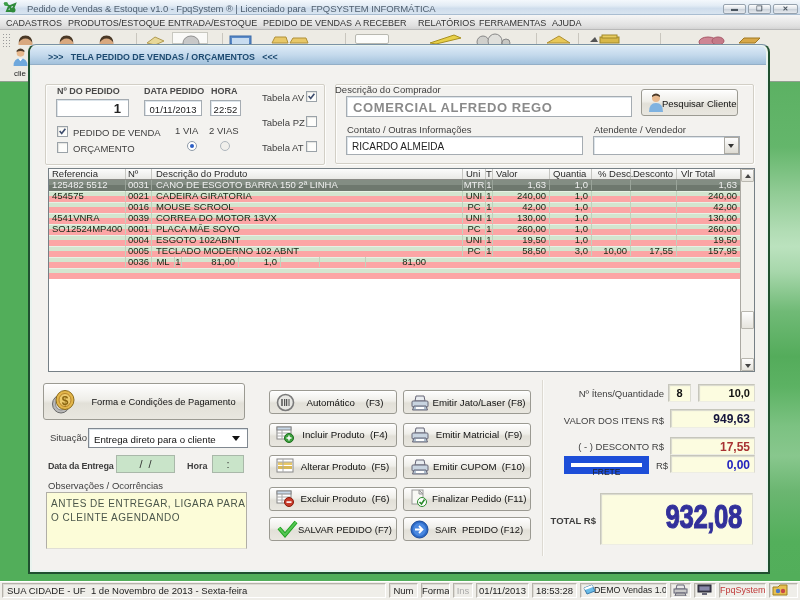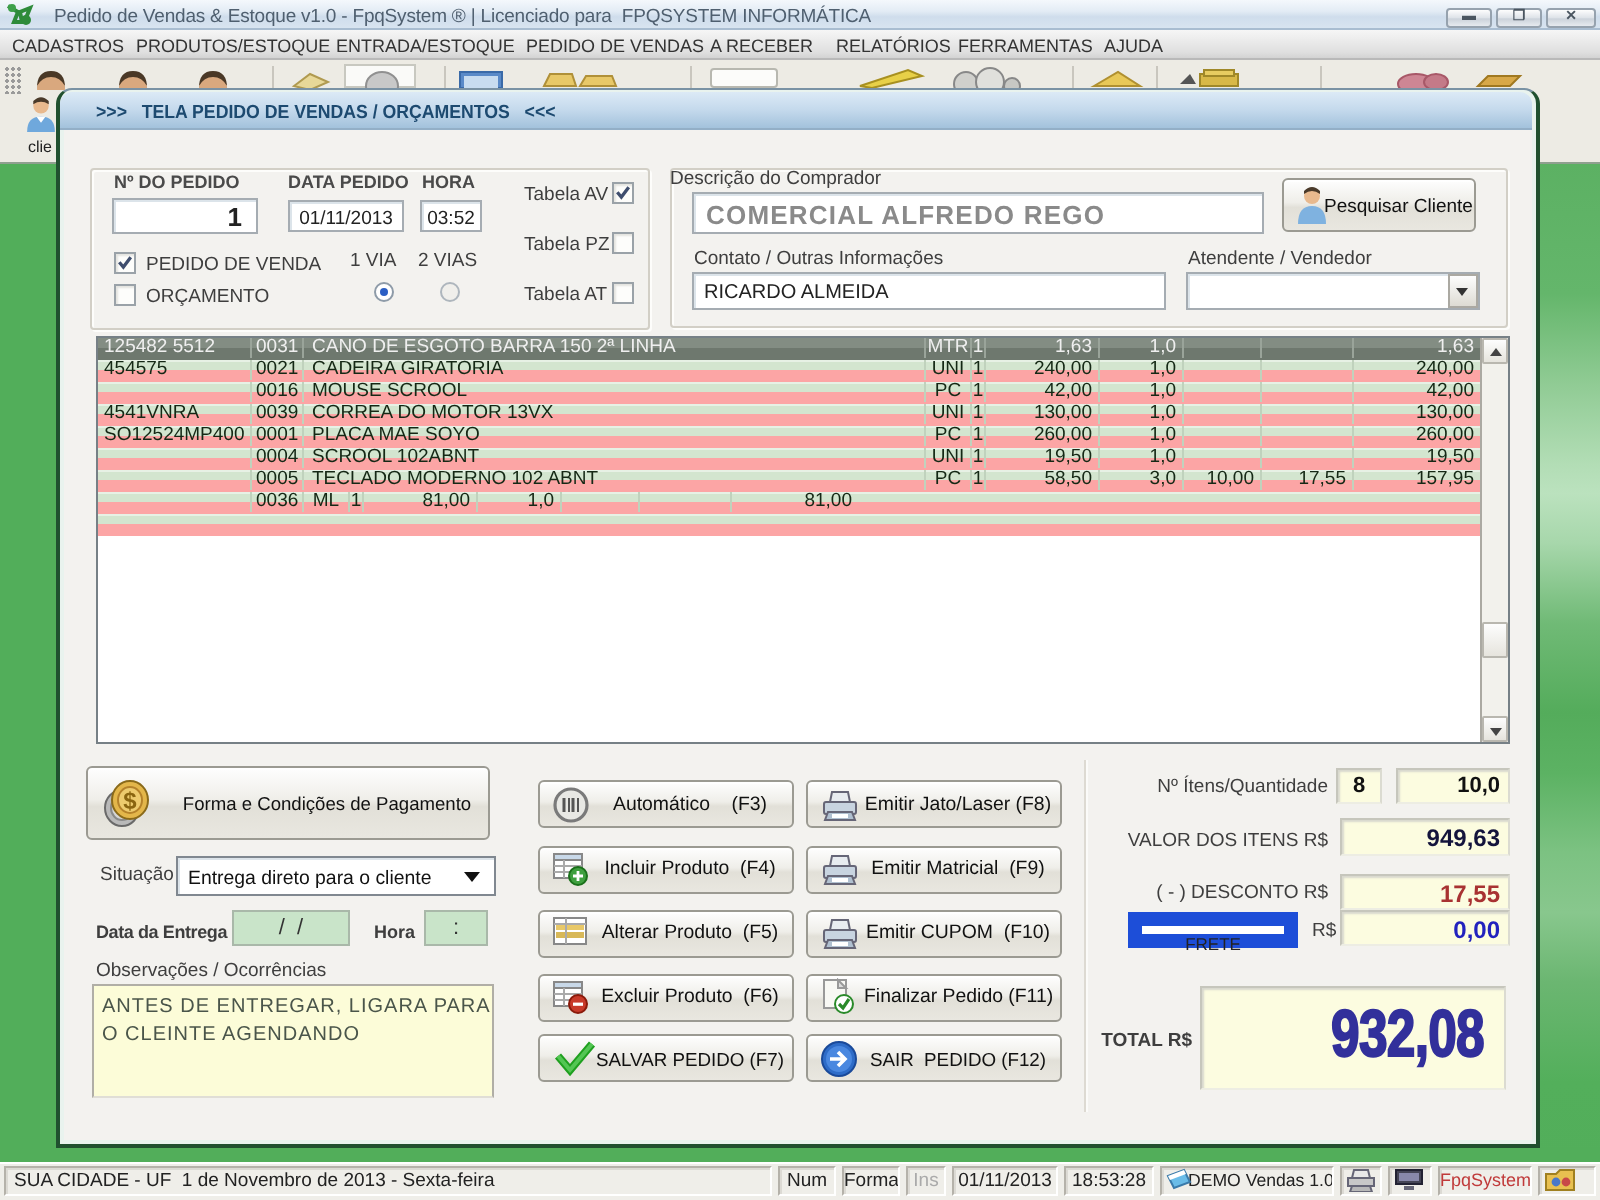--- a/index.html
+++ b/index.html
@@ -210,21 +210,21 @@
 <div class="abs" id="dlgtitle">
     <span>&gt;&gt;&gt;&nbsp;&nbsp;&nbsp;TELA PEDIDO DE VENDAS / ORÇAMENTOS&nbsp;&nbsp;&nbsp;&lt;&lt;&lt;</span>
   </div>
 
 <div class="abs grp" style="left:45px;top:84px;width:280px;height:81px;"></div>
 <div class="abs blbl" style="left:57px;top:86px;">Nº DO PEDIDO</div>
 <div class="abs inp" style="left:56px;top:99px;width:73px;height:18px;font-weight:bold;font-size:13px;text-align:right;padding:1px 7px 0 0;color:#222;">1</div>
 <div class="abs blbl" style="left:144px;top:86px;">DATA PEDIDO</div>
 <div class="abs inp" style="left:144px;top:100px;width:58px;height:16px;font-size:9.5px;text-align:center;padding-top:2.5px;color:#222;">01/11/2013</div>
 <div class="abs blbl" style="left:211px;top:86px;">HORA</div>
-<div class="abs inp" style="left:210px;top:100px;width:31px;height:16px;font-size:9.5px;text-align:center;padding-top:2.5px;color:#222;">03:52</div>
+<div class="abs inp" style="left:210px;top:100px;width:31px;height:16px;font-size:9.5px;text-align:center;padding-top:2.5px;color:#222;">22:52</div>
 
 <div class="abs cb" style="left:57px;top:126px;"></div>
 <svg class="abs" style="left:58px;top:127px" width="9" height="9" viewBox="0 0 11 11">
     <path d="M2 5 L4.5 8 L9 2" stroke="#3F4E6E" stroke-width="2" fill="none"></path>
   </svg>
 <div class="abs lbl" style="left:73px;top:127px;">PEDIDO DE VENDA</div>
 <div class="abs cb" style="left:57px;top:142px;"></div>
 <div class="abs lbl" style="left:73px;top:143px;">ORÇAMENTO</div>
 <div class="abs lbl" style="left:175px;top:125px;text-align:right;">1 VIA</div>
 <div class="abs lbl" style="left:209px;top:125px;">2 VIAS</div>
@@ -253,20 +253,32 @@
 </svg>
 <div class="abs" style="left:662px;top:98px;font-size:9.5px;color:#111;">Pesquisar Cliente</div>
 <div class="abs lbl" style="left:347px;top:124px;">Contato / Outras Informações</div>
 <div class="abs inp" style="left:346px;top:136px;width:237px;height:19px;font-size:10px;color:#222;padding:4px 0 0 5px;">RICARDO ALMEIDA</div>
 <div class="abs lbl" style="left:594px;top:124px;">Atendente / Vendedor</div>
 <div class="abs inp" style="left:593px;top:136px;width:147px;height:19px;"></div>
 <div class="abs" style="left:724px;top:137px;width:15px;height:17px;background:linear-gradient(#FDFDFD,#DDDBD3);border:1px solid #ABA9A2;"></div>
 <div class="abs" style="left:728px;top:144px;width:0;height:0;border-left:3.5px solid transparent;border-right:3.5px solid transparent;border-top:4px solid #333;"></div>
 
 <div class="abs" id="grid">
+  <div style="display:flex;background:linear-gradient(#FCFCFC,#E9E9E6);border-bottom:1px solid #8A8A86;">
+    <div class="hcell" style="width:77px;padding-left:3px;">Referencia</div>
+    <div class="hcell" style="width:26px;padding-left:2px;">Nº</div>
+    <div class="hcell" style="width:311px;padding-left:4px;">Descrição do Produto</div>
+    <div class="hcell" style="width:23px;padding-left:3px;">Uni</div>
+    <div class="hcell" style="width:7px;">T</div>
+    <div class="hcell" style="width:57px;padding-left:3px;">Valor</div>
+    <div class="hcell" style="width:42px;padding-left:3px;">Quantia</div>
+    <div class="hcell" style="width:39px;padding-left:6px;">% Desc.</div>
+    <div class="hcell" style="width:46px;padding-left:2px;">Desconto</div>
+    <div class="hcell" style="width:63px;padding-left:4px;border-right:none;">Vlr Total</div>
+  </div>
   <div id="rows">
       <div class="gr sel">
         <div class="gc" style="width:77px;padding-left:3px;">125482 5512</div>
         <div class="gc" style="width:26px;padding-left:2px;">0031</div>
         <div class="gc" style="width:311px;padding-left:4px;">CANO DE ESGOTO BARRA 150 2ª LINHA</div>
         <div class="gc" style="width:23px;text-align:center;">MTR</div>
         <div class="gc" style="width:7px;text-align:center;">1</div>
         <div class="gc" style="width:57px;text-align:right;padding-right:3px;">1,63</div>
         <div class="gc" style="width:42px;text-align:right;padding-right:3px;">1,0</div>
         <div class="gc" style="width:39px;text-align:right;padding-right:3px;"></div>
@@ -317,21 +329,21 @@
         <div class="gc" style="width:7px;text-align:center;">1</div>
         <div class="gc" style="width:57px;text-align:right;padding-right:3px;">260,00</div>
         <div class="gc" style="width:42px;text-align:right;padding-right:3px;">1,0</div>
         <div class="gc" style="width:39px;text-align:right;padding-right:3px;"></div>
         <div class="gc" style="width:46px;text-align:right;padding-right:3px;"></div>
         <div class="gc" style="width:63px;text-align:right;padding-right:3px;border-right:none;">260,00</div>
       </div>
       <div class="gr">
         <div class="gc" style="width:77px;padding-left:3px;"></div>
         <div class="gc" style="width:26px;padding-left:2px;">0004</div>
-        <div class="gc" style="width:311px;padding-left:4px;">SCROOL 102ABNT</div>
+        <div class="gc" style="width:311px;padding-left:4px;">ESGOTO 102ABNT</div>
         <div class="gc" style="width:23px;text-align:center;">UNI</div>
         <div class="gc" style="width:7px;text-align:center;">1</div>
         <div class="gc" style="width:57px;text-align:right;padding-right:3px;">19,50</div>
         <div class="gc" style="width:42px;text-align:right;padding-right:3px;">1,0</div>
         <div class="gc" style="width:39px;text-align:right;padding-right:3px;"></div>
         <div class="gc" style="width:46px;text-align:right;padding-right:3px;"></div>
         <div class="gc" style="width:63px;text-align:right;padding-right:3px;border-right:none;">19,50</div>
       </div>
       <div class="gr">
         <div class="gc" style="width:77px;padding-left:3px;"></div>

